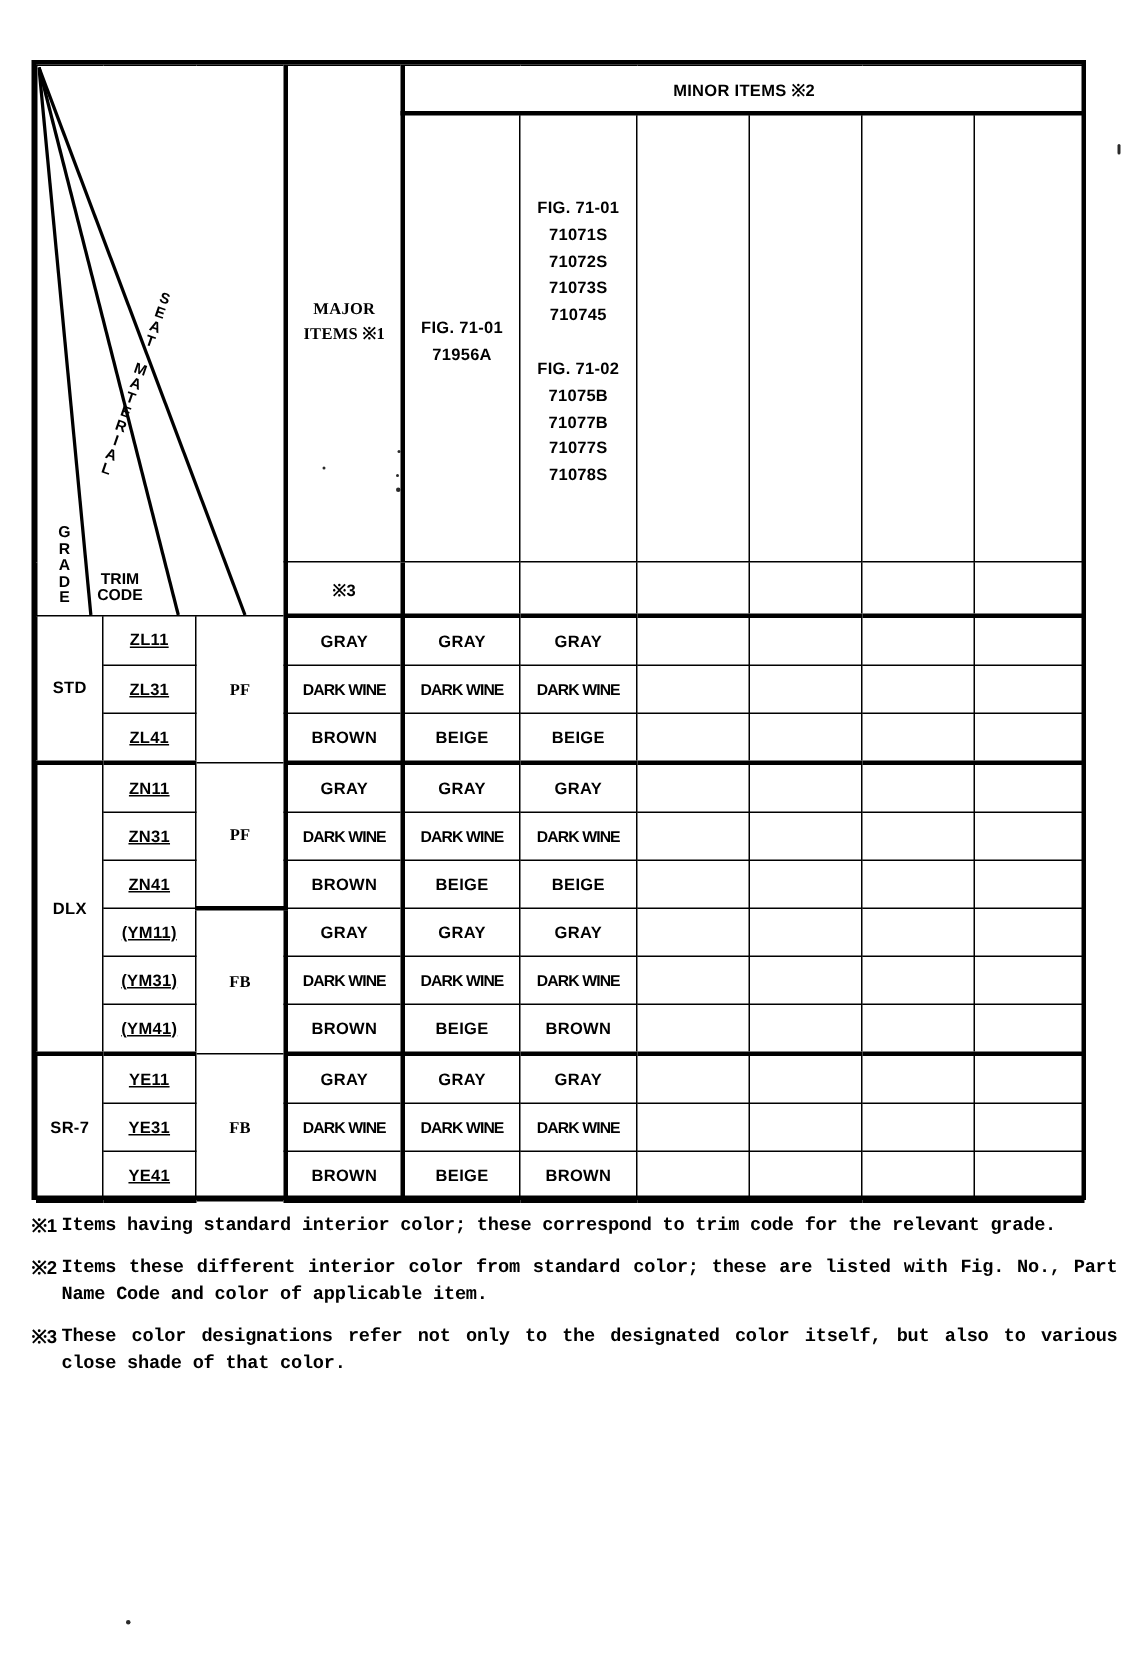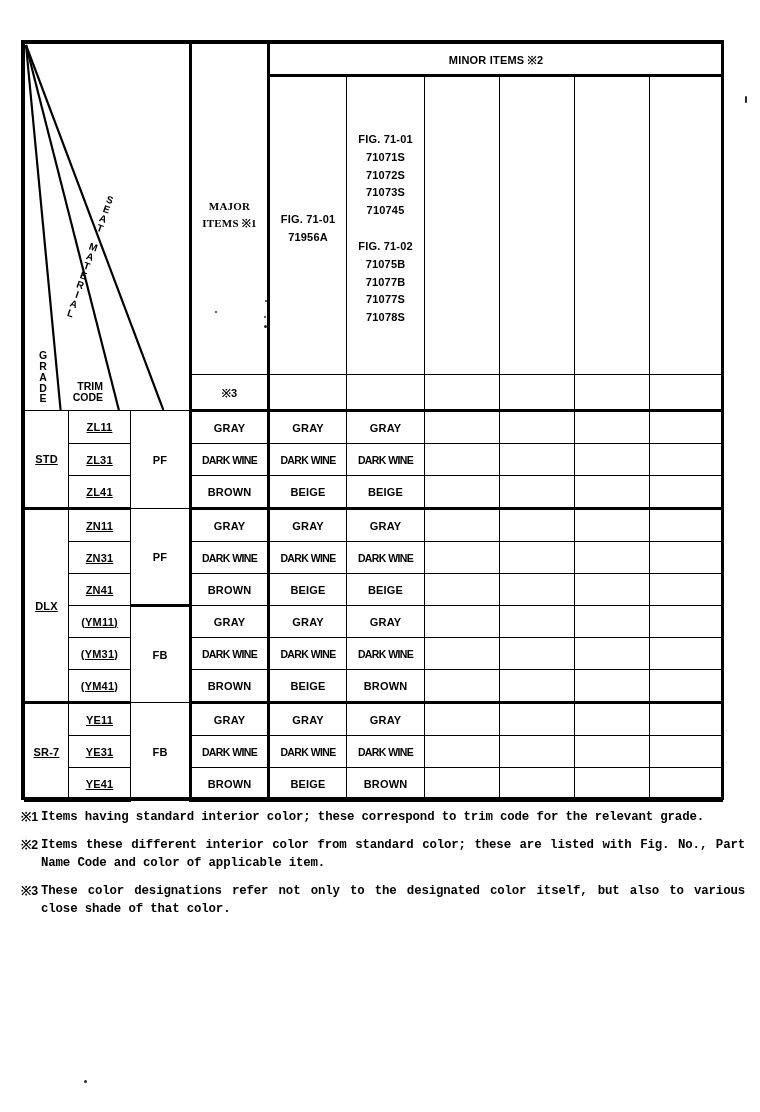--- a/index.html
+++ b/index.html
@@ -81,21 +81,21 @@
     left: 10px;
     bottom: 6px;
     width: 16px;
   }
   #label-trim {
     left: 32px;
     bottom: 6px;
     width: 46px;
     font-size: 10.5px;
     line-height: 1.12;
-    text-align: right;
+    text-align: center;
     margin-top: 14px;
   }
   #label-seatmat {
     left: 56px;
     top: 148px;
     width: 18px;
     transform: rotate(19deg);
     transform-origin: center center;
     line-height: 1.0;
     font-size: 10px;
@@ -120,23 +120,23 @@
     font-size: 10.5px;
     line-height: 1.62;
     white-space: pre-line;
   }
   .note3-cell {
     font-size: 11px;
     height: 34px;
   }
 
   
-  .cell-grade   { font-size: 11px; text-decoration: underline; }
+  .cell-grade   { font-size: 11px; }
   .cell-trim    { font-size: 11px; text-decoration: underline; }
-  .cell-mat     { font-size: 11px; }
+  .cell-mat     { font-size: 11px; font-family: Liberation Serif, serif; }
   .cell-color   { font-size: 10.5px; letter-spacing: -0.1px; }
   .cell-color.wide { font-size: 10.5px; letter-spacing: -0.6px; text-align: center; }
   .cell-empty   { }
 
   .row-data td { height: 31px; }
 
   
   #footnotes {
     position: absolute;
     left: 21px;

